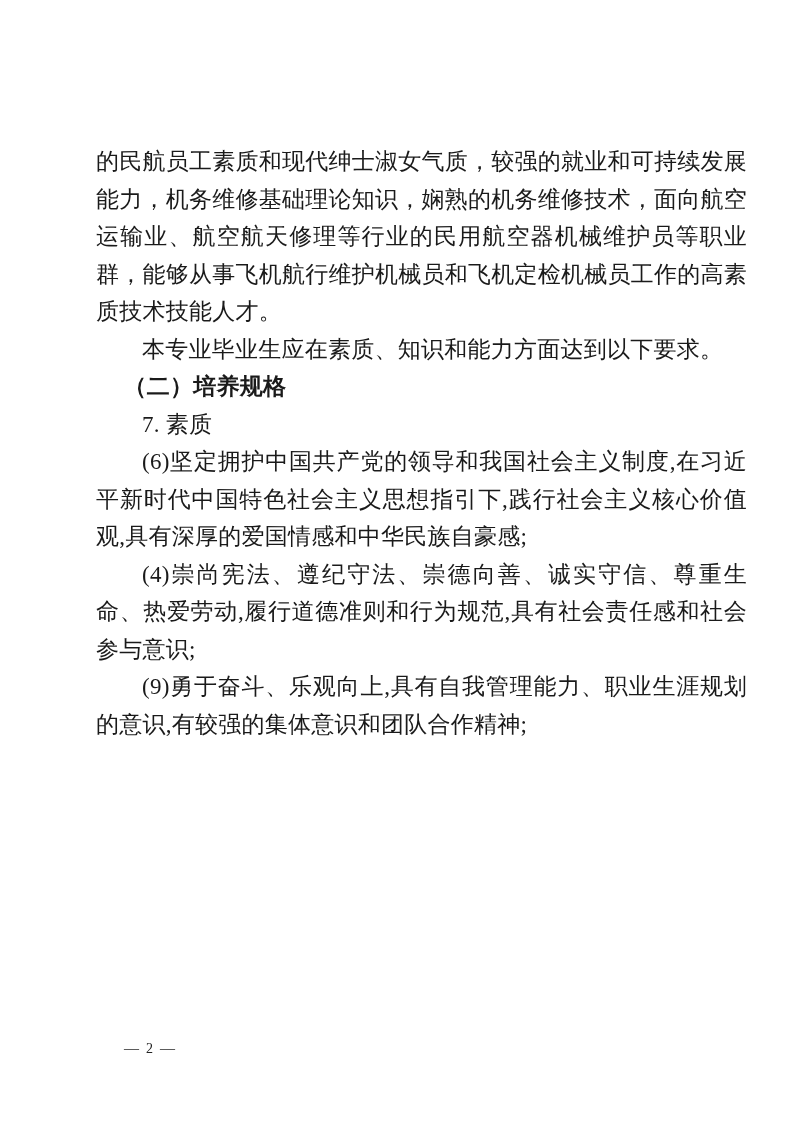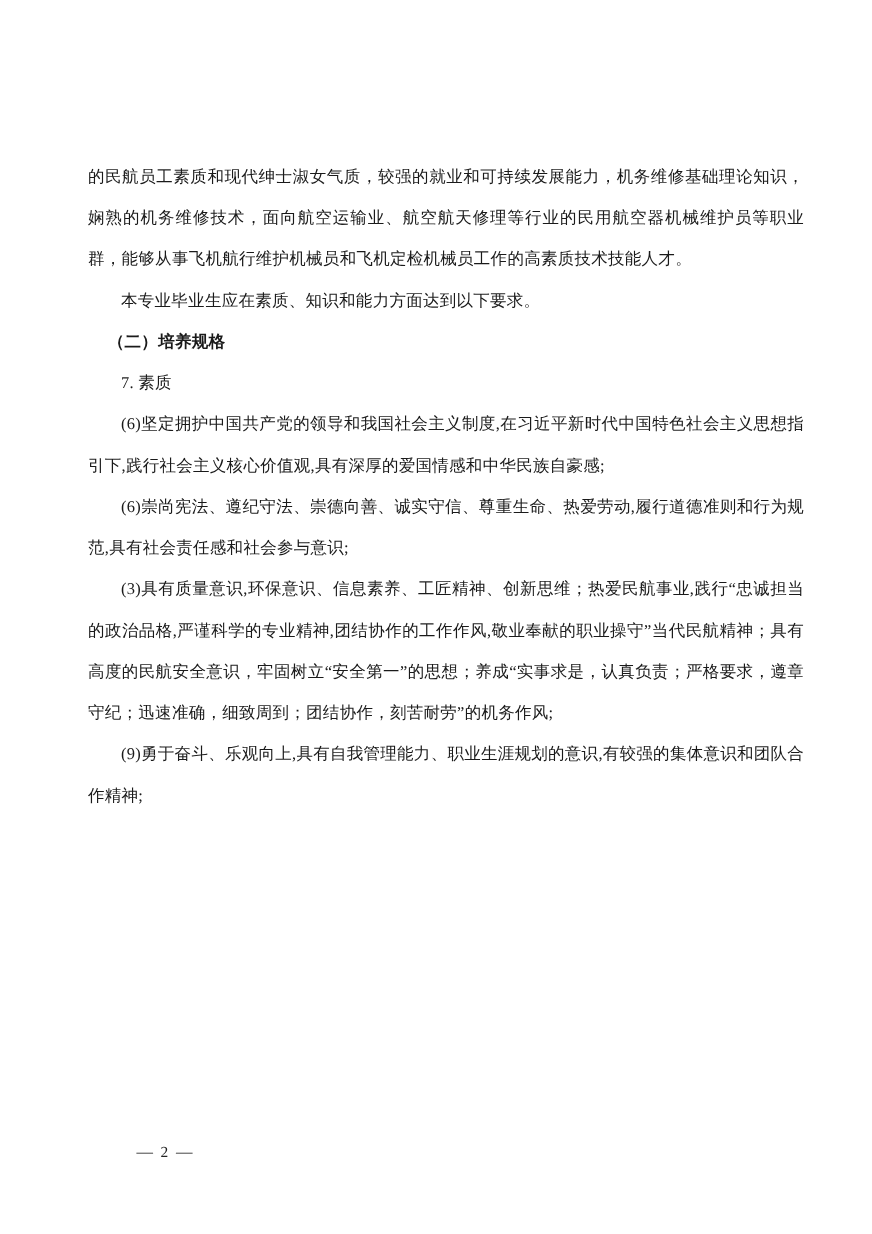--- a/index.html
+++ b/index.html
@@ -15,24 +15,24 @@
     position: relative;
     width: 793px;
     height: 1122px;
     background: #ffffff;
     overflow: hidden;
     font-family: "Liberation Serif", "DejaVu Serif", serif;
     color: #1a1a1a;
   }
   .content {
     position: absolute;
-    left: 80px;
+    left: 96px;
     top: 143px;
     width: 651px;
-    font-size: 15px;
+    font-size: 23px;
     line-height: 37.5px;
     letter-spacing: 0.25px;
     text-align: justify;
     text-justify: inter-character;
   }
   .content p {
     margin: 0;
     padding: 0;
   }
   .indent {
@@ -62,22 +62,21 @@
 </head>
 <body>
 
 <div class="page">
   <div class="content">
     <p class="para">的民航员工素质和现代绅士淑女气质，较强的就业和可持续发展能力，机务维修基础理论知识，娴熟的机务维修技术，面向航空运输业、航空航天修理等行业的民用航空器机械维护员等职业群，能够从事飞机航行维护机械员和飞机定检机械员工作的高素质技术技能人才。</p>
     <p class="para indent">本专业毕业生应在素质、知识和能力方面达到以下要求。</p>
     <p class="para heading">（二）培养规格</p>
     <p class="para indent">7. 素质</p>
     <p class="para indent">(6)坚定拥护中国共产党的领导和我国社会主义制度,在习近平新时代中国特色社会主义思想指引下,践行社会主义核心价值观,具有深厚的爱国情感和中华民族自豪感;</p>
-    <p class="para indent">(6)崇尚宪法、遵纪守法、崇德向善、诚实守信、尊重生命、热爱劳动,履行道德准则和行为规范,具有社会责任感和社会参与意识;</p>
-    <p class="para indent">(3)具有质量意识,环保意识、信息素养、工匠精神、创新思维；热爱民航事业,践行“忠诚担当的政治品格,严谨科学的专业精神,团结协作的工作作风,敬业奉献的职业操守”当代民航精神；具有高度的民航安全意识，牢固树立“安全第一”的思想；养成“实事求是，认真负责；严格要求，遵章守纪；迅速准确，细致周到；团结协作，刻苦耐劳”的机务作风;</p>
+    <p class="para indent">(4)崇尚宪法、遵纪守法、崇德向善、诚实守信、尊重生命、热爱劳动,履行道德准则和行为规范,具有社会责任感和社会参与意识;</p>
     <p class="para indent">(9)勇于奋斗、乐观向上,具有自我管理能力、职业生涯规划的意识,有较强的集体意识和团队合作精神;</p>
   </div>
 
   <div class="footer">
     <span>—</span>
     <span class="pn">2</span>
     <span>—</span>
   </div>
 </div>
 

